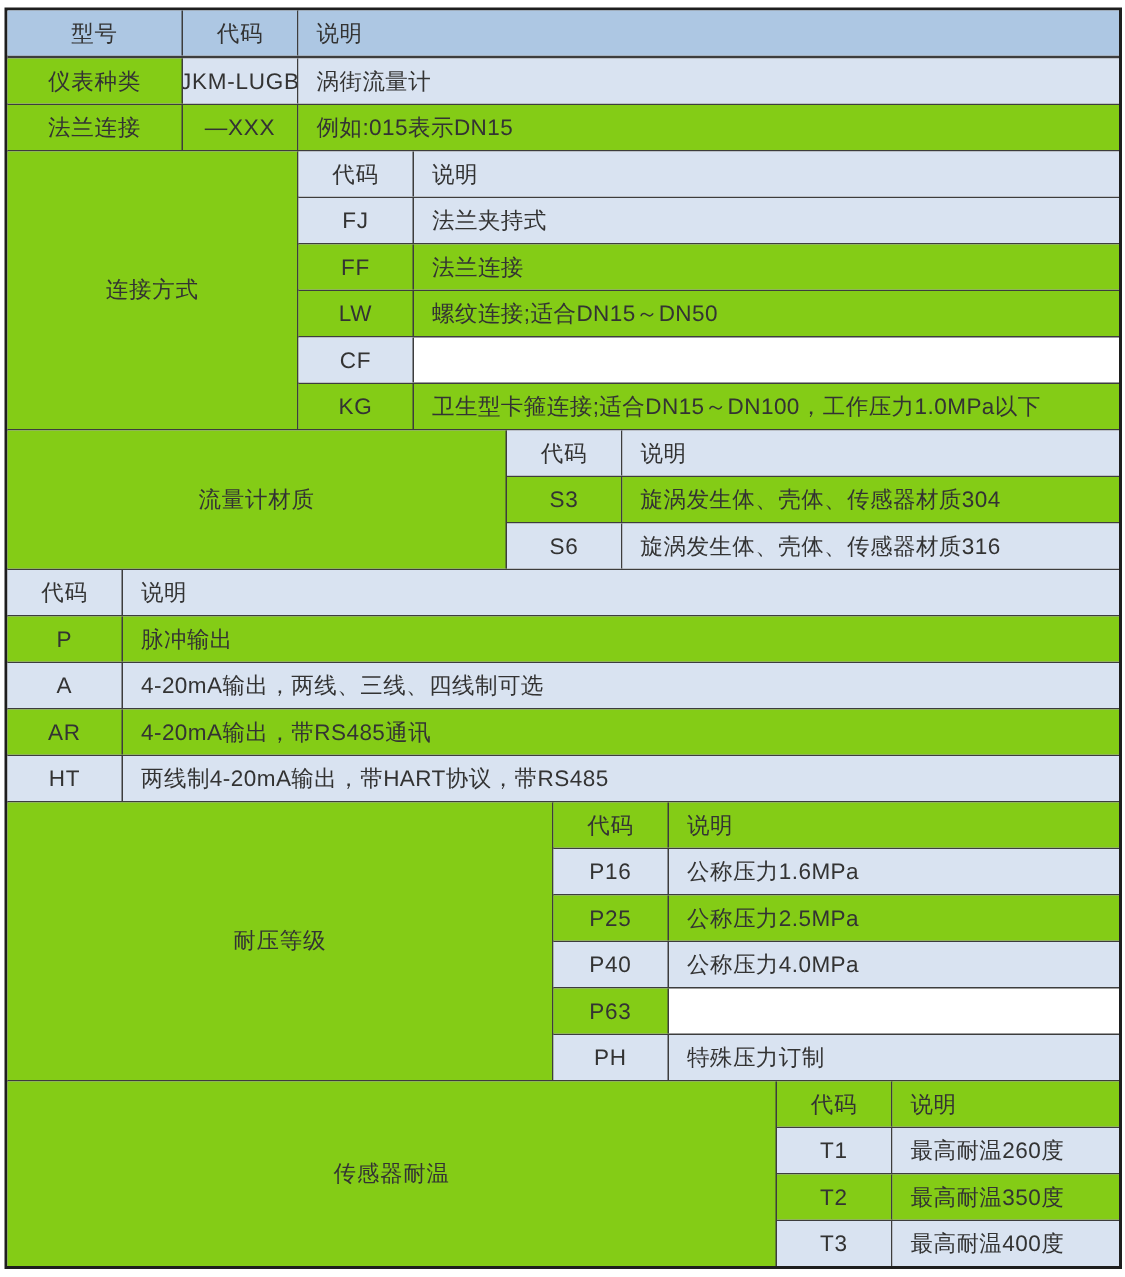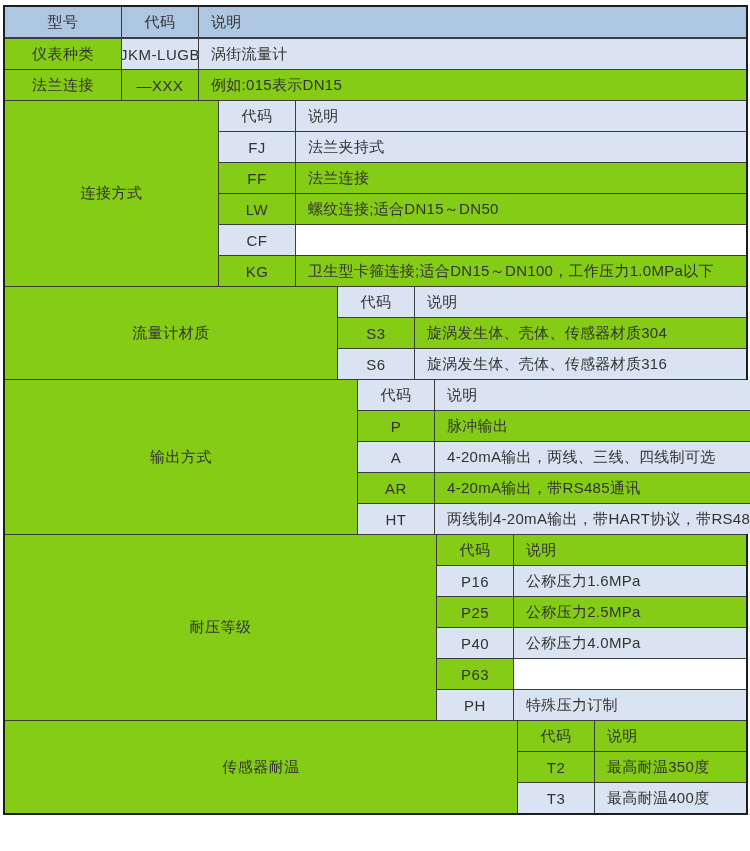--- a/index.html
+++ b/index.html
@@ -85,21 +85,21 @@
       <div class="cell label-cell bg-plain" style="width: 117px;">仪表种类</div>
       <div class="cell code-cell bg-alt">JKM-LUGB</div>
       <div class="cell desc-cell bg-alt">涡街流量计</div>
     </div>
     <div class="band">
       <div class="cell label-cell bg-plain" style="width: 117px;">法兰连接</div>
       <div class="cell code-cell bg-plain">—XXX</div>
       <div class="cell desc-cell bg-plain">例如:015表示DN15</div>
     </div>
     <div class="band">
-      <div class="cell label-cell bg-plain" style="width: 214px;">连接方式</div>
+      <div class="cell label-cell bg-plain" style="width: 194px;">连接方式</div>
       <div class="nested">
         <div class="nrow">
           <div class="cell code-cell bg-alt">代码</div>
           <div class="cell desc-cell bg-alt">说明</div>
         </div>
         <div class="nrow">
           <div class="cell code-cell bg-alt">FJ</div>
           <div class="cell desc-cell bg-alt">法兰夹持式</div>
         </div>
         <div class="nrow">
@@ -130,21 +130,20 @@
           <div class="cell code-cell bg-plain">S3</div>
           <div class="cell desc-cell bg-plain">旋涡发生体、壳体、传感器材质304</div>
         </div>
         <div class="nrow">
           <div class="cell code-cell bg-alt">S6</div>
           <div class="cell desc-cell bg-alt">旋涡发生体、壳体、传感器材质316</div>
         </div>
       </div>
     </div>
     <div class="band">
-      <div class="cell label-cell bg-plain" style="width: 353px;">输出方式</div>
       <div class="nested">
         <div class="nrow">
           <div class="cell code-cell bg-alt">代码</div>
           <div class="cell desc-cell bg-alt">说明</div>
         </div>
         <div class="nrow">
           <div class="cell code-cell bg-plain">P</div>
           <div class="cell desc-cell bg-plain">脉冲输出</div>
         </div>
         <div class="nrow">
@@ -155,21 +154,21 @@
           <div class="cell code-cell bg-plain">AR</div>
           <div class="cell desc-cell bg-plain">4-20mA输出，带RS485通讯</div>
         </div>
         <div class="nrow">
           <div class="cell code-cell bg-alt">HT</div>
           <div class="cell desc-cell bg-alt">两线制4-20mA输出，带HART协议，带RS485</div>
         </div>
       </div>
     </div>
     <div class="band">
-      <div class="cell label-cell bg-plain" style="width: 432px;">耐压等级</div>
+      <div class="cell label-cell bg-plain" style="width: 364px;">耐压等级</div>
       <div class="nested">
         <div class="nrow">
           <div class="cell code-cell bg-plain">代码</div>
           <div class="cell desc-cell bg-plain">说明</div>
         </div>
         <div class="nrow">
           <div class="cell code-cell bg-alt">P16</div>
           <div class="cell desc-cell bg-alt">公称压力1.6MPa</div>
         </div>
         <div class="nrow">
@@ -188,20 +187,24 @@
           <div class="cell desc-cell bg-alt">特殊压力订制</div>
         </div>
       </div>
     </div>
     <div class="band">
       <div class="cell label-cell bg-plain" style="width: 513px;">传感器耐温</div>
       <div class="nested">
         <div class="nrow">
           <div class="cell code-cell bg-plain">代码</div>
           <div class="cell desc-cell bg-plain">说明</div>
+        </div>
+        <div class="nrow">
+          <div class="cell code-cell bg-alt">T1</div>
+          <div class="cell desc-cell bg-alt">最高耐温260度</div>
         </div>
         <div class="nrow">
           <div class="cell code-cell bg-plain">T2</div>
           <div class="cell desc-cell bg-plain">最高耐温350度</div>
         </div>
         <div class="nrow">
           <div class="cell code-cell bg-alt">T3</div>
           <div class="cell desc-cell bg-alt">最高耐温400度</div>
         </div>
       </div>

